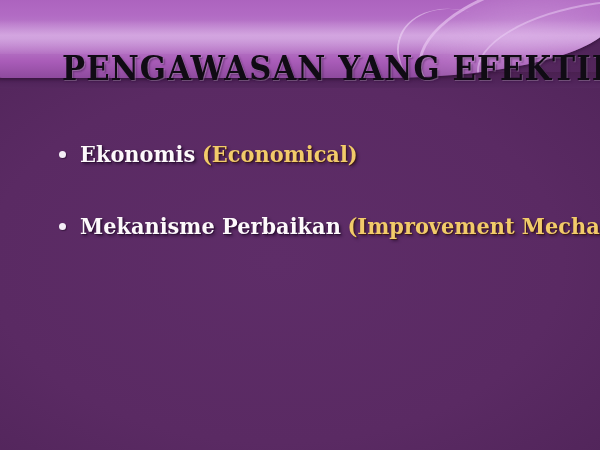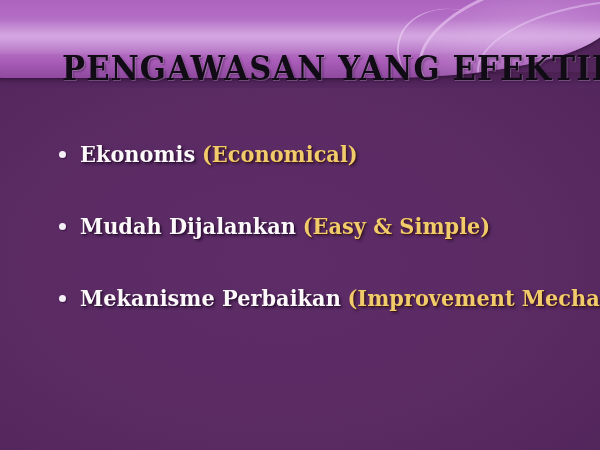--- a/index.html
+++ b/index.html
@@ -204,26 +204,20 @@
 
   <ul class="bullet-list">
 
     <li class="bullet-item">
       <span class="bullet-dot"></span>
       <span class="bullet-text">
         <span class="term">Ekonomis</span><span class="sep"></span><span class="gloss">(Economical)</span>
       </span>
     </li>
 
-    <li class="bullet-item">
-      <span class="bullet-dot"></span>
-      <span class="bullet-text">
-        <span class="term">Mudah Dijalankan</span><span class="sep"></span><span class="gloss">(Easy &amp; Simple)</span>
-      </span>
-    </li>
 
     <li class="bullet-item">
       <span class="bullet-dot"></span>
       <span class="bullet-text">
         <span class="term">Mekanisme Perbaikan</span><span class="sep"></span><span class="gloss">(Improvement Mechanism)</span>
       </span>
     </li>
 
 
   </ul>

